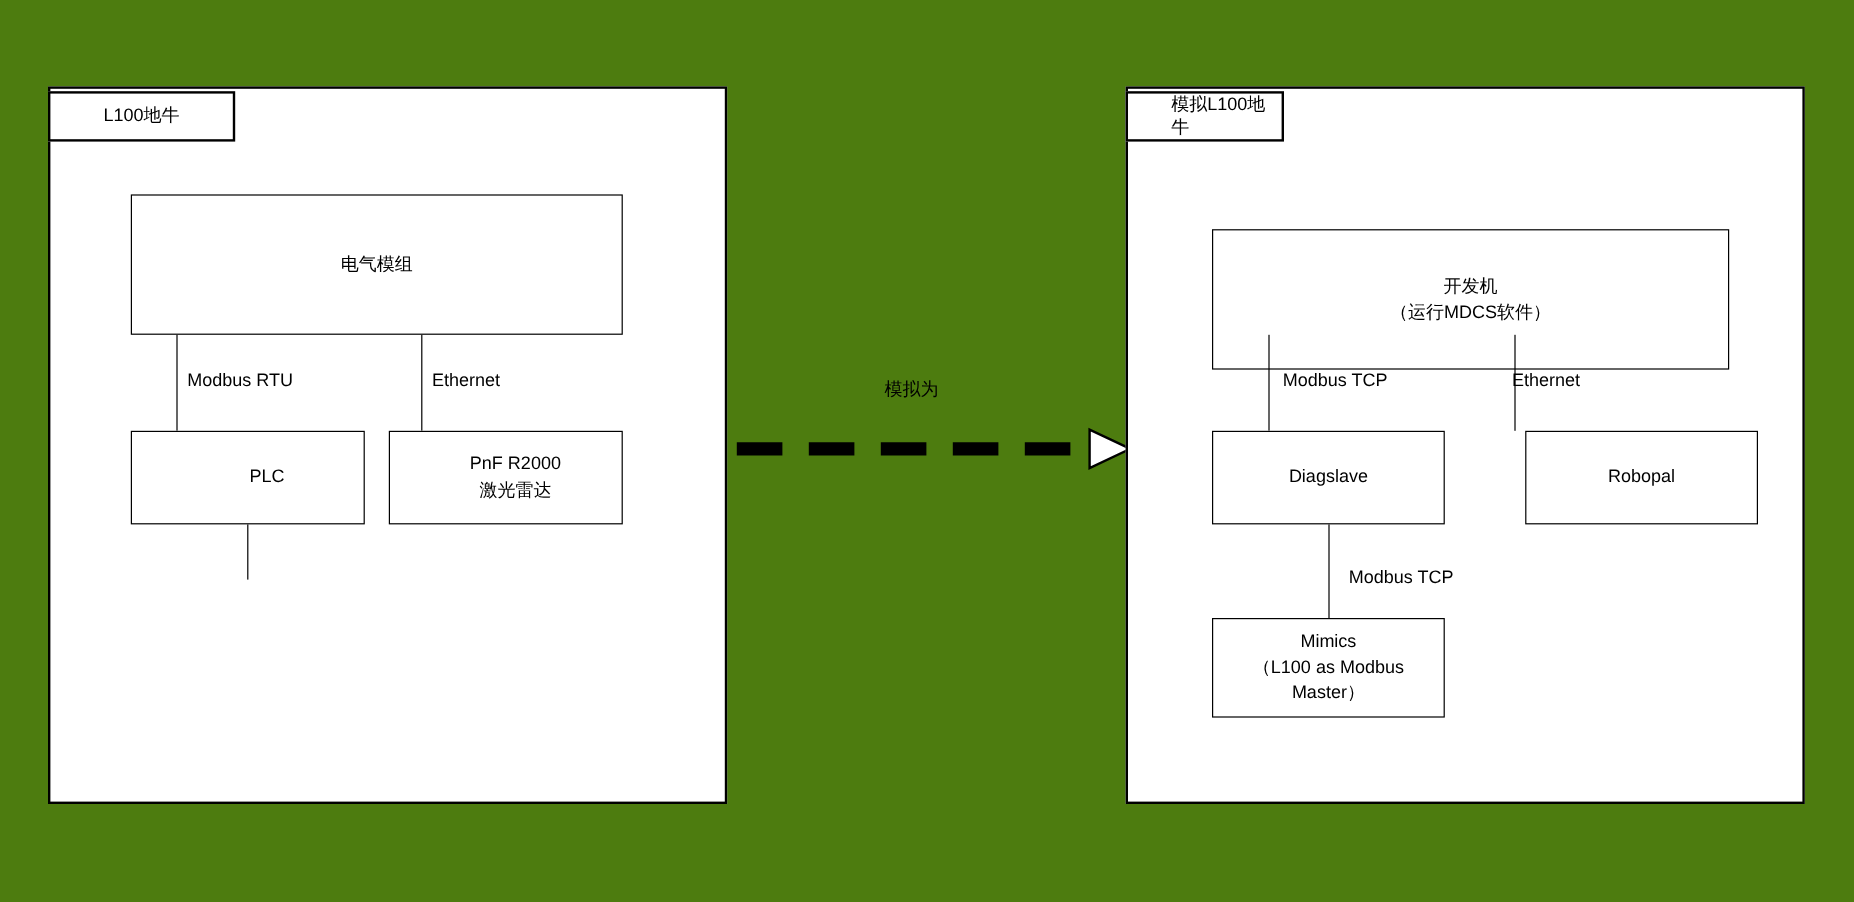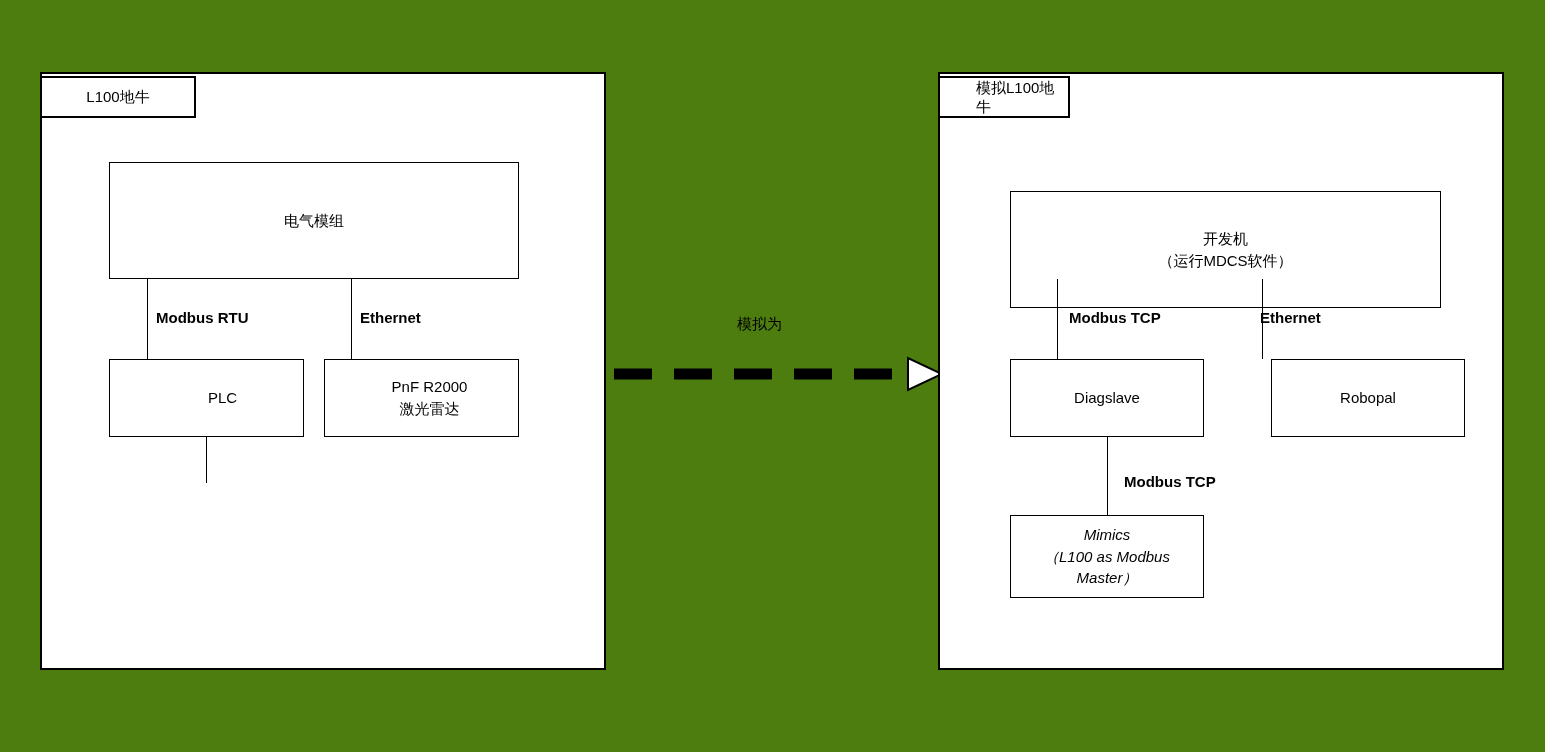--- a/index.html
+++ b/index.html
@@ -53,21 +53,20 @@
     position: absolute;
     width: 0;
     border-left: 1.5px solid #000000;
   }
   .edge-label {
     position: absolute;
     font-size: 15px;
     line-height: 1.3;
     white-space: nowrap;
     background: transparent;
-    font-weight: bold;
   }
   .sim-label {
     position: absolute;
     font-size: 15px;
     white-space: nowrap;
   }
   .dashed-arrow {
     position: absolute;
   }
 </style>
@@ -141,19 +140,19 @@
 
   <div class="node" style="left:1225px; top:359px; width:194px; height:78px;margin-left:46px;">
     <span>Robopal</span>
   </div>
 
   <div class="vline" style="left:1107px; top:437px; height:78px;"></div>
   <div class="edge-label" style="left:1124px; top:472px;">
     <span>Modbus TCP</span>
   </div>
 
-  <div class="node" style="left:1010px; top:515px; width:194px; height:83px;font-style:italic;">
+  <div class="node" style="left:1010px; top:515px; width:194px; height:83px;">
     <span>Mimics
 （L100 as Modbus
 Master）</span>
   </div>
 
 </div>
 
 </body></html>

